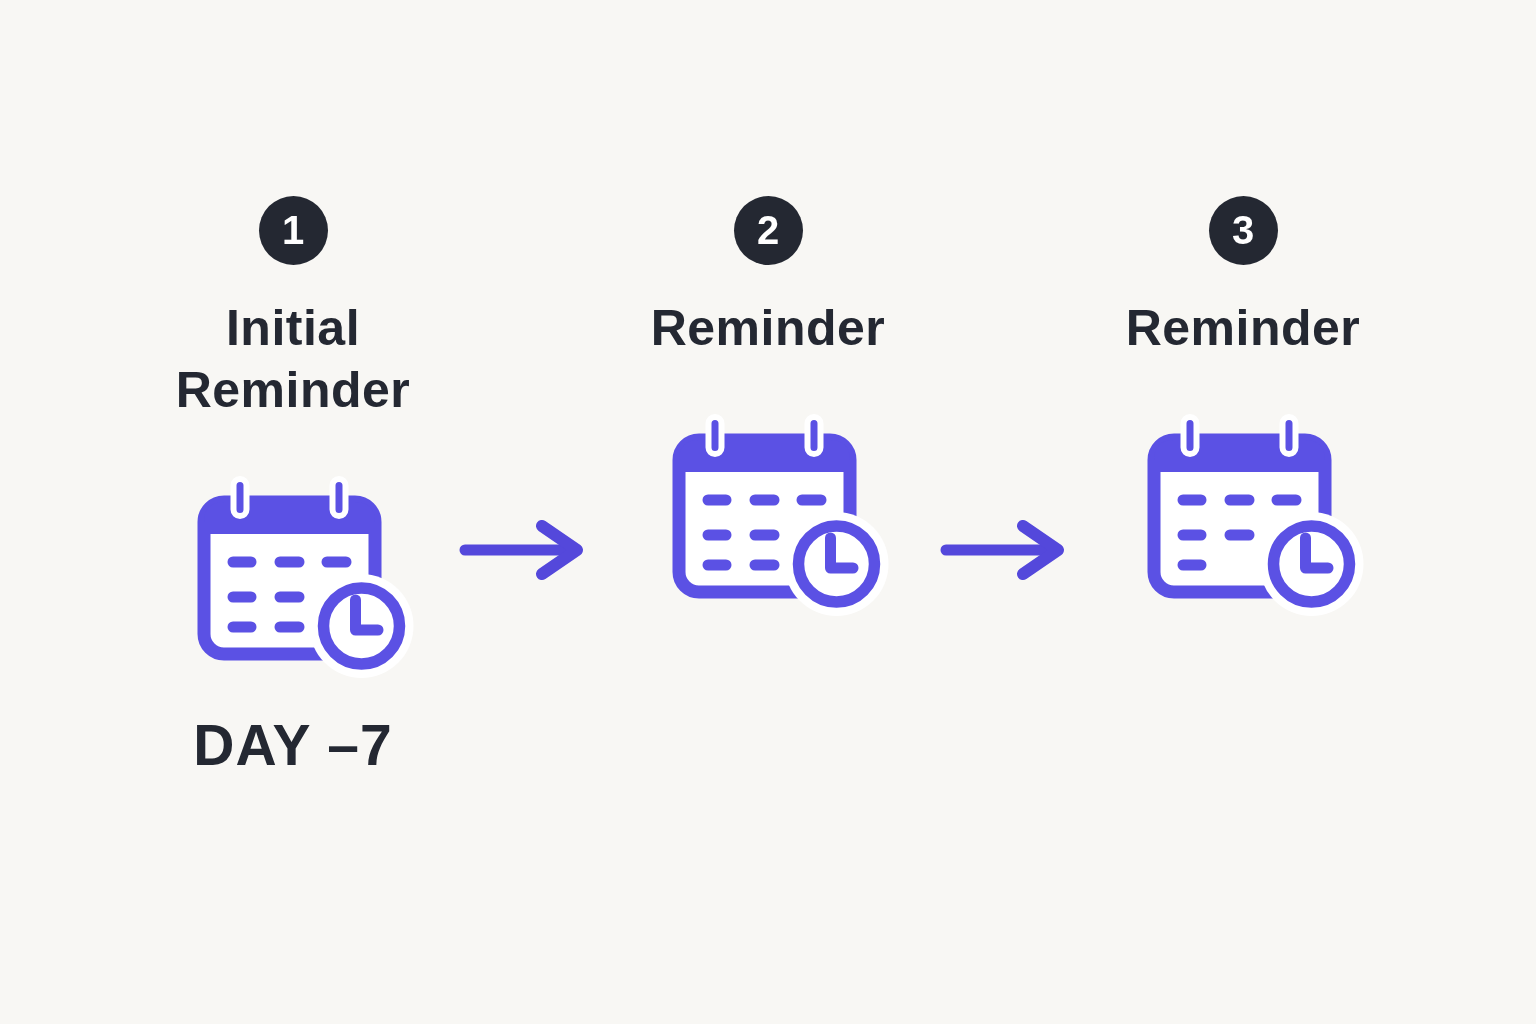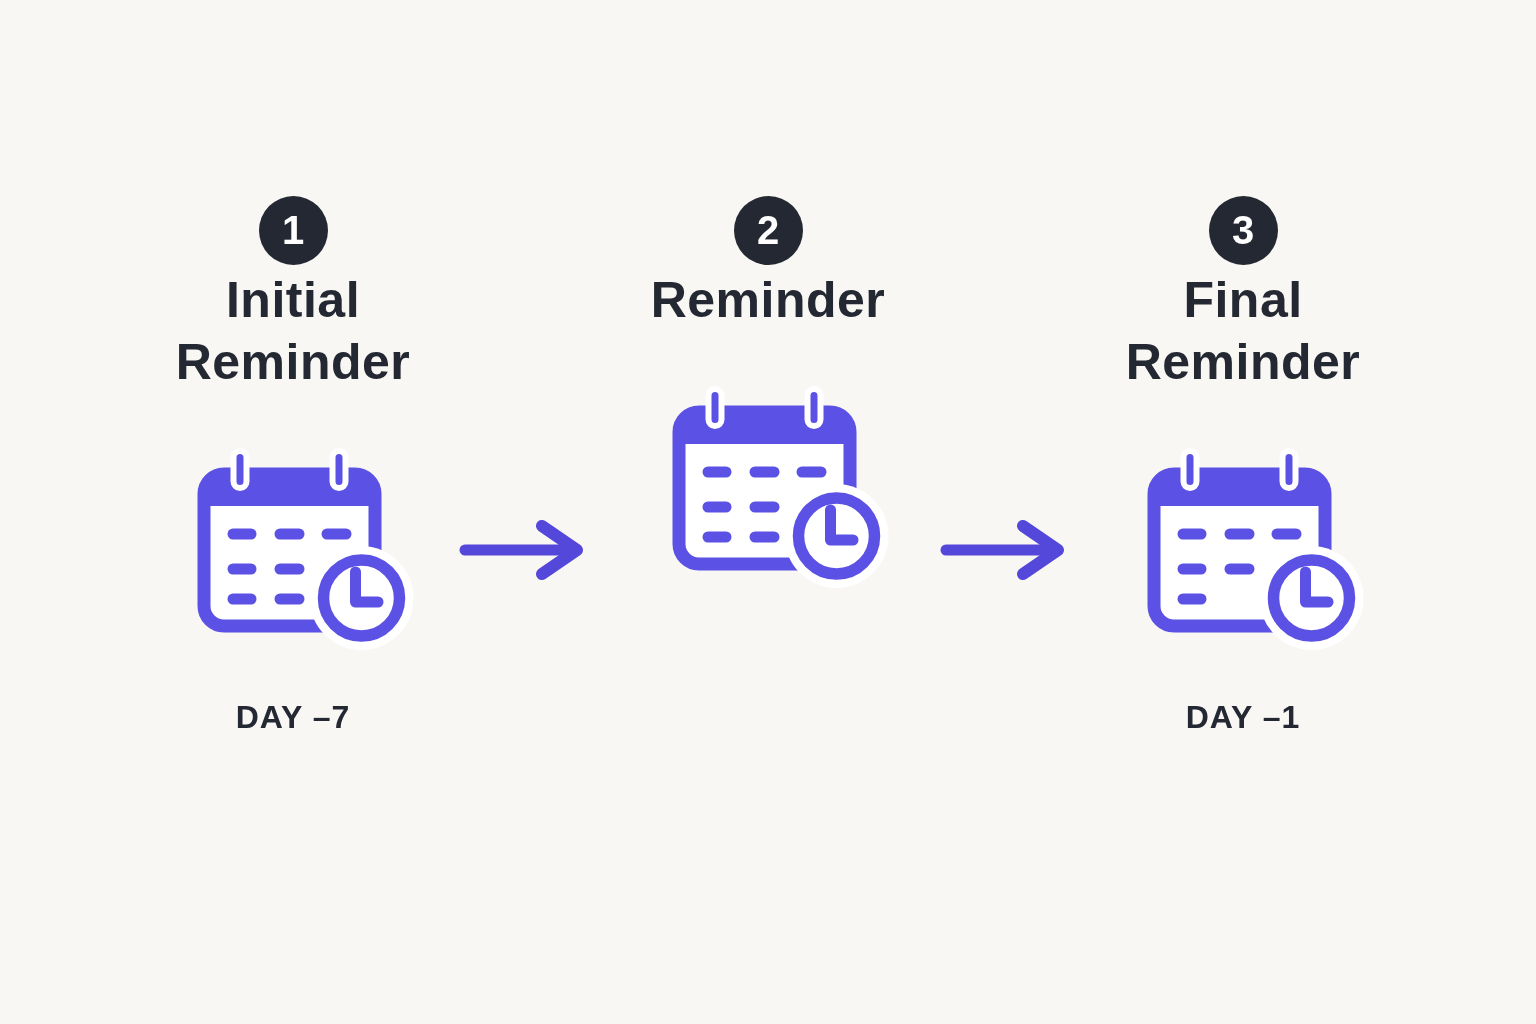--- a/index.html
+++ b/index.html
@@ -28,38 +28,38 @@
     background:var(--badge-dark,#242832);
     display:flex;align-items:center;justify-content:center;
   }
   .badge-num{
     color:var(--badge-number,#FFFFFF);
     font-size:40px;font-weight:700;
     line-height:1;
     transform:translateY(-1px);
   }
   .title{
-    margin-top:4px;
+    margin-top:32px;
     font-size:50px;
     line-height:62px;
     font-weight:700;
     color:var(--text-dark,#242832);
     text-align:center;
     letter-spacing:0.5px;
   }
   .icon-wrap{
     margin-top:49px;
     height:210px;
     position:relative;
     left:12px;
   }
   .cal{color:var(--accent-purple,#5B51E4);}
   .day{
     margin-top:39px;
-    font-size:32px;
+    font-size:57px;
     line-height:52px;
     font-weight:700;
     letter-spacing:1px;
     color:var(--text-dark,#242832);
     white-space:pre;
   }
   .arrow{
     position:absolute;
     top:518px;
     color:var(--arrow-purple,#5448DB);
@@ -135,21 +135,20 @@
           <path d="M161.5 130 L161.5 160 L184 160" stroke="currentColor" stroke-width="11" stroke-linecap="round" stroke-linejoin="round" fill="none"></path>
         </svg>
       </div>
     </div>
 
     <div class="step">
       <div class="badge">
         <span class="badge-num">3</span>
       </div>
       <div class="title">
-        <div>Final</div>
         <div>Reminder</div>
       </div>
       <div class="icon-wrap">
         <svg class="cal variant-b" width="222" height="210" viewBox="0 0 222 210" fill="none" aria-hidden="true">
           <rect x="10" y="32" width="171" height="152" rx="20" fill="var(--icon-fill,#fff)" stroke="currentColor" stroke-width="13"></rect>
           <path d="M10 64 L10 52 Q10 32 30 32 L161 32 Q181 32 181 52 L181 64 Z" fill="currentColor"></path>
           <rect x="39.5" y="9" width="13" height="37" rx="6.5" fill="currentColor" stroke="var(--icon-fill,#fff)" stroke-width="6"></rect>
           <rect x="138.5" y="9" width="13" height="37" rx="6.5" fill="currentColor" stroke="var(--icon-fill,#fff)" stroke-width="6"></rect>
           <g stroke="currentColor" stroke-width="11" stroke-linecap="round">
             <line x1="39" y1="92" x2="57" y2="92"></line>
@@ -159,21 +158,20 @@
               <line x1="86" y1="127" x2="105" y2="127"></line>
               <line x1="133" y1="127" x2="152" y2="127"></line>
             <line x1="39" y1="157" x2="57" y2="157"></line>
               <line class="dash-r3c2" x1="86" y1="157" x2="105" y2="157"></line>
           </g>
           <circle cx="167.5" cy="156" r="52" fill="var(--icon-fill,#fff)"></circle>
           <circle cx="167.5" cy="156" r="38" fill="var(--icon-fill,#fff)" stroke="currentColor" stroke-width="11.5"></circle>
           <path d="M161.5 130 L161.5 160 L184 160" stroke="currentColor" stroke-width="11" stroke-linecap="round" stroke-linejoin="round" fill="none"></path>
         </svg>
       </div>
-      <div class="day">DAY –1</div>
     </div>
 
   </div>
 
   <div class="arrow arrow-1">
     <svg width="126" height="64" viewBox="0 0 126 64" fill="none" aria-hidden="true">
       <line x1="6" y1="32" x2="106" y2="32" stroke="currentColor" stroke-width="11" stroke-linecap="round"></line>
       <path d="M83 8 L118 32 L83 56" stroke="currentColor" stroke-width="12" stroke-linecap="round" stroke-linejoin="round" fill="none"></path>
     </svg>
   </div>

